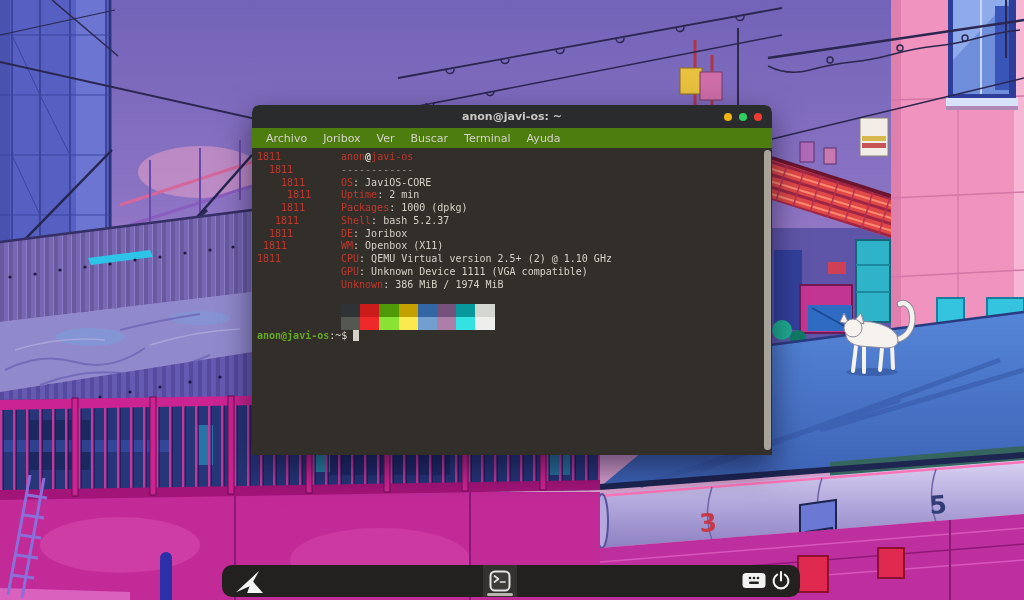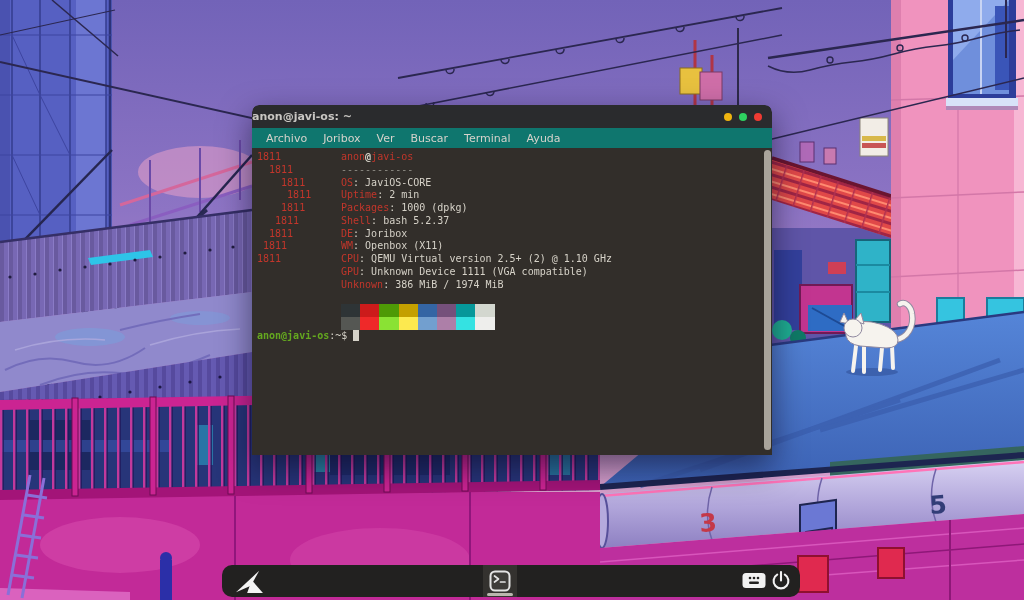--- a/index.html
+++ b/index.html
@@ -10,27 +10,27 @@
   .wall{position:absolute;inset:0;width:1024px;height:600px}
 
   
   .window{
     position:absolute;left:252px;top:105px;width:520px;height:350px;
     border-radius:7px 7px 0 0;overflow:hidden;
     box-shadow:0 12px 32px rgba(10,5,30,.55);
   }
   .titlebar{
     height:23px;background:#2a2b2d;position:relative;
-    display:flex;align-items:center;justify-content:flex-start;
+    display:flex;align-items:center;justify-content:center;
     border-radius:7px 7px 0 0;
   }
   .title{font-size:11px;font-weight:bold;color:#c9c7c3}
   .winbtns{position:absolute;right:10px;top:0;height:100%;display:flex;align-items:center;gap:7px}
   .winbtn{width:8px;height:8px;border-radius:50%}
-  .menubar{height:20px;background:#0f766e;display:flex;align-items:center;padding-left:6px}
+  .menubar{height:20px;background:#4d7c0f;display:flex;align-items:center;padding-left:6px}
   .menu-item{font-size:11px;color:#d6d2cb;padding:0 8px;cursor:default}
   .tbody{
     position:relative;height:307px;background:#322e2a;
     padding:3px 0 0 5px;box-sizing:border-box;
   }
   .term-text{font-family:"DejaVu Sans Mono",monospace;font-size:10px;line-height:12.75px;color:#d6d2c8}
   .tline{white-space:pre;height:12.75px}
   .b{font-weight:bold}
   .c-green{color:#64a81f;font-weight:bold}
   .c-red{color:#c2362b;font-weight:normal}

